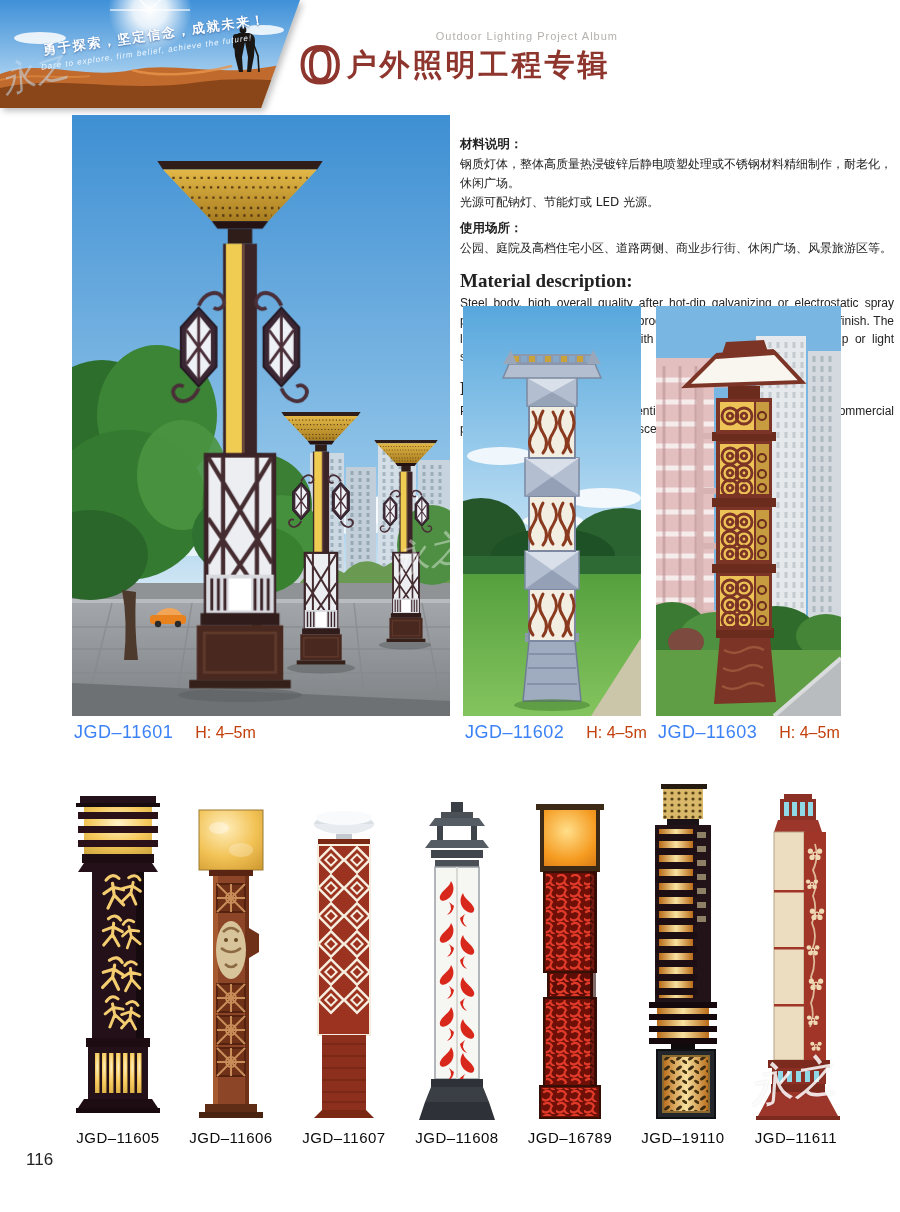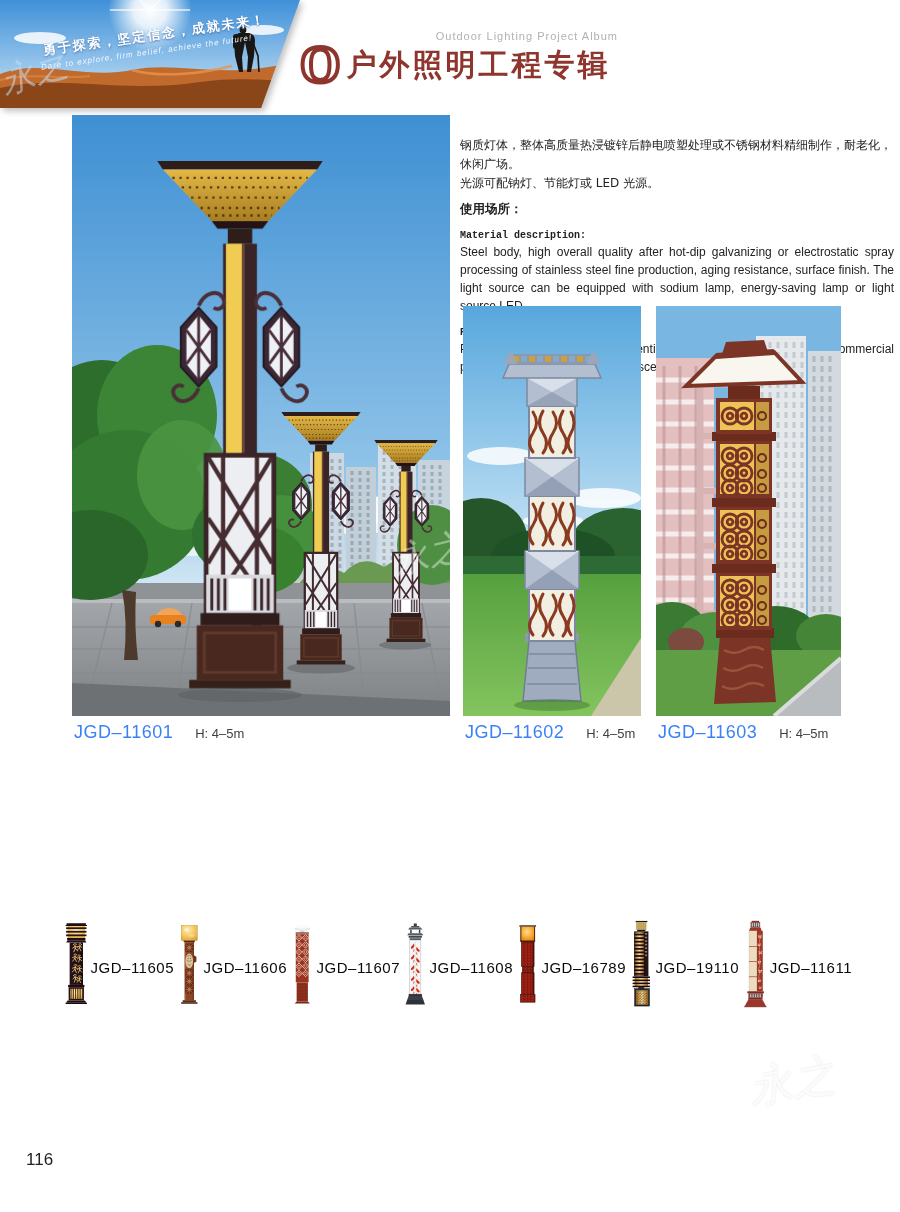--- a/index.html
+++ b/index.html
@@ -23,36 +23,36 @@
          color:#fff;-webkit-text-stroke:4px #8e352d;margin-right:6px;}
   .title-cn{font-size:30px;font-weight:bold;color:#8e352d;letter-spacing:3px;
             font-family:"DejaVu Sans",sans-serif;white-space:nowrap;}
   .title-en{font-family:"Liberation Serif",serif;font-weight:bold;font-size:15px;color:#8e352d;
             letter-spacing:2px;margin:-4px 0 0 46px;}
   
   .info{left:460px;top:136px;width:434px;color:#222;}
   .h-cn{font-weight:bold;font-size:12.5px;margin:7px 0 2px;font-family:"DejaVu Sans",sans-serif;}
   .h-cn:first-child{margin-top:0;}
   .t-cn{font-size:12px;line-height:1.6;font-family:"DejaVu Sans",sans-serif;}
-  .h-en{font-weight:bold;font-size:10px;margin:12px 0 2px;font-family:Liberation Mono, monospace;}
+  .h-en{font-weight:bold;font-size:19px;margin:12px 0 2px;font-family:Liberation Serif, serif;}
   .t-en{font-size:12px;line-height:1.5;text-align:justify;}
   
   figure{margin:0;}
   .photo-main{left:72px;top:115px;width:378px;height:601px;}
   .photo2{left:463px;top:306px;width:178px;height:410px;}
   .photo3{left:656px;top:306px;width:185px;height:410px;}
   .photo-main svg,.photo2 svg,.photo3 svg{display:block;}
   
   .caption{display:flex;align-items:baseline;gap:22px;}
   .caption .model{font-size:18px;color:#3b82f6;letter-spacing:.5px;}
-  .caption .ht{font-size:13px;color:#404040;}
+  .caption .ht{font-size:16px;color:#c2410c;}
   .cap1{left:74px;top:722px;} .cap2{left:465px;top:722px;} .cap3{left:658px;top:722px;}
   
   .bottom-row{left:62px;top:782px;width:790px;height:364px;display:flex;justify-content:space-between;}
-  .lamp-cell{width:112px;display:flex;align-items:center;justify-content:flex-end;}
+  .lamp-cell{width:112px;display:flex;flex-direction:column;align-items:center;justify-content:flex-end;}
   .lamp-cell svg{display:block;}
   .lamp-label{font-size:15px;color:#0a0a0a;margin-top:7px;letter-spacing:.5px;white-space:nowrap;}
   .page-num{left:26px;top:1150px;font-size:17px;color:#222;}
   .wm{font-family:"DejaVu Serif",serif;font-style:italic;pointer-events:none;white-space:nowrap;}
   .wm1{left:0px;top:50px;font-size:34px;color:rgba(195,220,240,.55);transform:rotate(-18deg);}
   .wm2{left:392px;top:530px;font-size:36px;color:rgba(255,255,255,.4);transform:rotate(-14deg);}
   .wm3{left:748px;top:1052px;font-size:44px;color:rgba(255,255,255,.85);transform:rotate(-10deg);
        text-shadow:0 0 2px rgba(0,0,0,.12);}
 </style>
 </head>
@@ -211,23 +211,25 @@
       <use href="#m_tl" transform="translate(334,325) scale(0.36)"></use>
       <ellipse cx="249" cy="553" rx="34" ry="5.5" fill="#5d6063" opacity=".55"></ellipse>
       <use href="#m_tl" transform="translate(249,297) scale(0.45)"></use>
       <ellipse cx="168" cy="580" rx="62" ry="7" fill="#5d6063" opacity=".6"></ellipse>
       <use href="#m_tl" transform="translate(168,46) scale(0.94)"></use>
     </svg>
   </figure>
   <div class="abs wm wm2">永之</div>
 
   <section class="abs info">
+    <div class="h-cn">材料说明：</div>
     <div class="t-cn">钢质灯体，整体高质量热浸镀锌后静电喷塑处理或不锈钢材料精细制作，耐老化，休闲广场。</div>
     <div class="t-cn">光源可配钠灯、节能灯或 LED 光源。</div>
     <div class="h-cn">使用场所：</div>
+    <div class="t-cn">公园、庭院及高档住宅小区、道路两侧、商业步行街、休闲广场、风景旅游区等。</div>
     <div class="h-en">Material description:</div>
     <div class="t-en">Steel body, high overall quality after hot-dip galvanizing or electrostatic spray processing of stainless steel fine production, aging resistance, surface finish. The light source can be equipped with sodium lamp, energy-saving lamp or light source LED.</div>
     <div class="h-en">Place of use:</div>
     <div class="t-en">Park, garden and high-end residential area, the road on both sides, commercial pedestrian street, leisure square, scenic tourist areas, etc..</div>
   </section>
 
   <figure class="abs photo2">
     <svg viewBox="0 0 178 410" width="178" height="410">
       <defs>
         <linearGradient id="b_sky" x1="0" y1="0" x2="0" y2="1">

